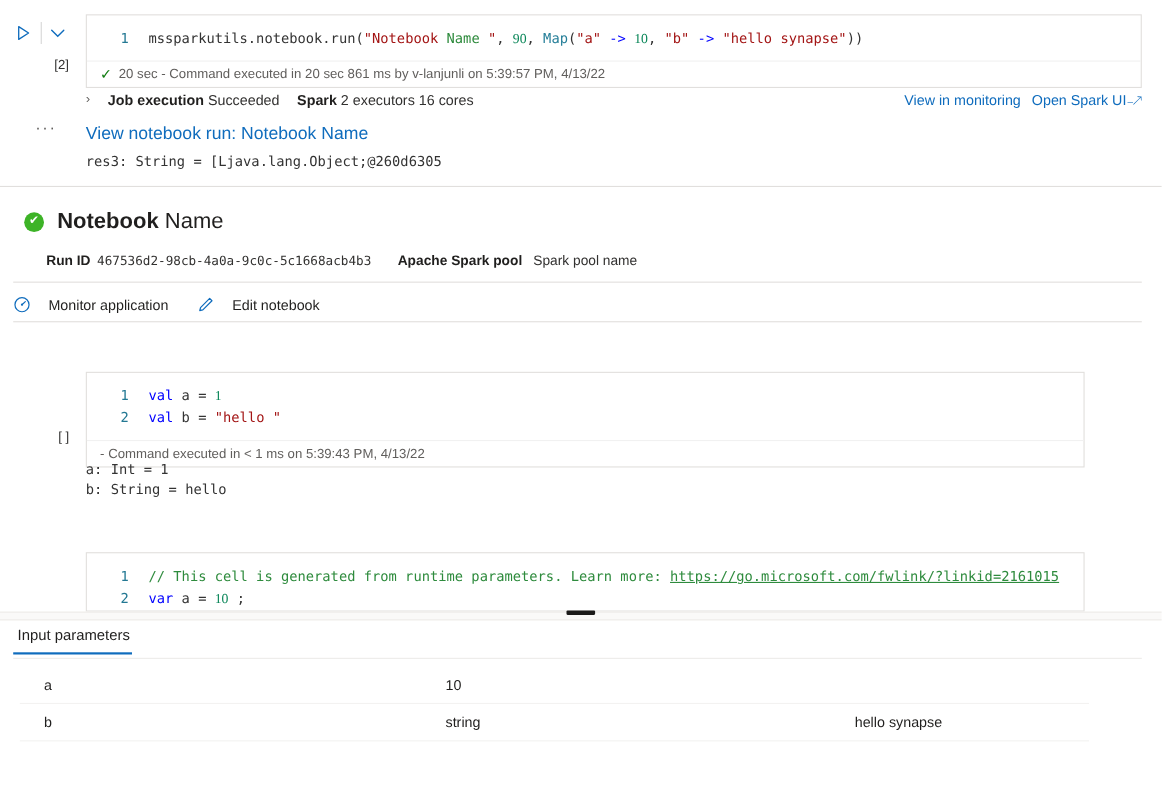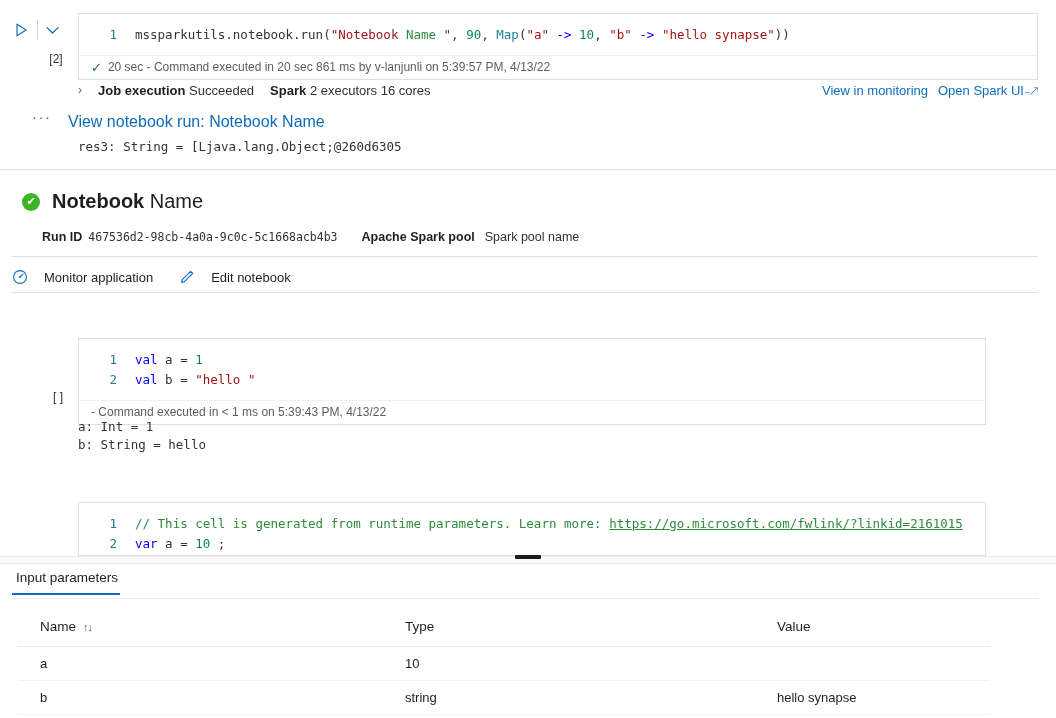--- a/index.html
+++ b/index.html
@@ -85,21 +85,21 @@
     line-height: 20px;
   }
   .code-txt {
     font-size: 12.5px;
     line-height: 20px;
     white-space: pre;
     color: #333333;
   }
   .t-str   { color: #a31515; }
   .t-green { color: #2e8b3d; }
-  .t-num   { color: #098658; }
+  .t-num   { color: #098658; font-family: Liberation Serif, serif; }
   .t-kw    { color: #0000ff; }
   .t-type  { color: #267f99; }
   .t-plain { color: #333333; }
   .t-op    { color: #0000ff; }
 
   .code-rows { padding: 11px 0 10px 0; }
 
   .cell-status {
     border-top: 1px solid #f1f1f1;
     padding: 4px 0 5px 12px;
@@ -143,21 +143,21 @@
   .lnk {
     color: #0f6cbd;
     text-decoration: none;
     font-size: 13px;
     cursor: pointer;
   }
   .ext-ico { font-size: 10px; margin-left: 1px; color: #0f6cbd; }
 
   #view-run-link {
     position: absolute;
-    left: 68px; top: 113px;
+    left: 78px; top: 113px;
     font-size: 16px;
     color: #0f6cbd;
     cursor: pointer;
   }
   #res-line {
     position: absolute;
     left: 78px; top: 139px;
     font-size: 12.5px;
     color: #333333;
     white-space: pre;
@@ -439,25 +439,20 @@
   <div id="splitter-grip"></div>
 </div>
 
 <div id="tabs">
   <span class="tab active">
     <span>Input parameters</span>
   </span>
 </div>
 
 <div id="ptable">
-  <div class="prow head">
-    <div class="pc name"><span>Name</span><span class="sort-ico">↑↓</span></div>
-    <div class="pc type">Type</div>
-    <div class="pc value">Value</div>
-  </div>
   <div class="prow">
     <div class="pc name">a</div>
     <div class="pc value">10</div>
   </div>
   <div class="prow">
     <div class="pc name">b</div>
     <div class="pc type">string</div>
     <div class="pc value">hello synapse</div>
   </div>
 </div>

